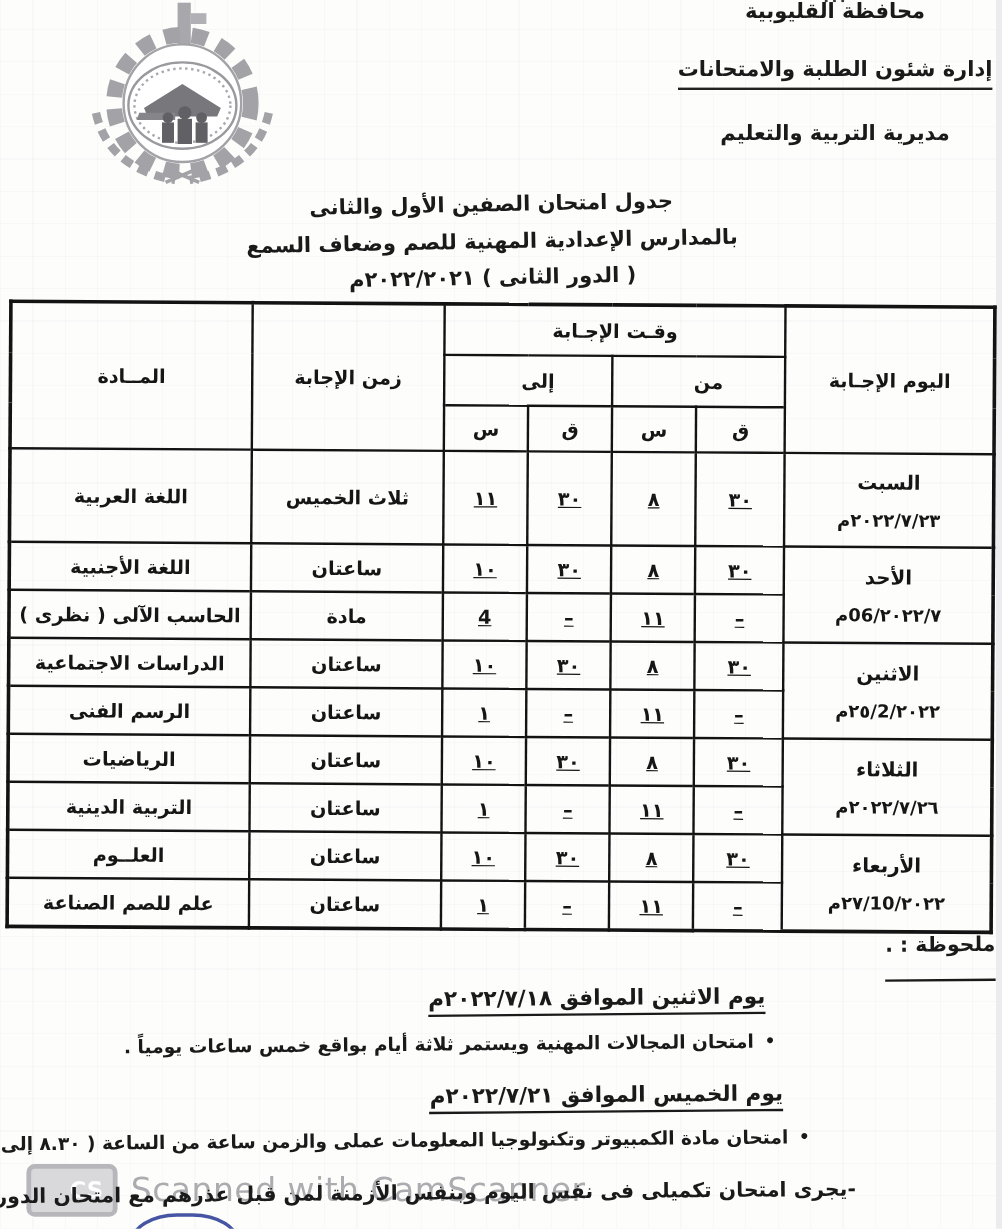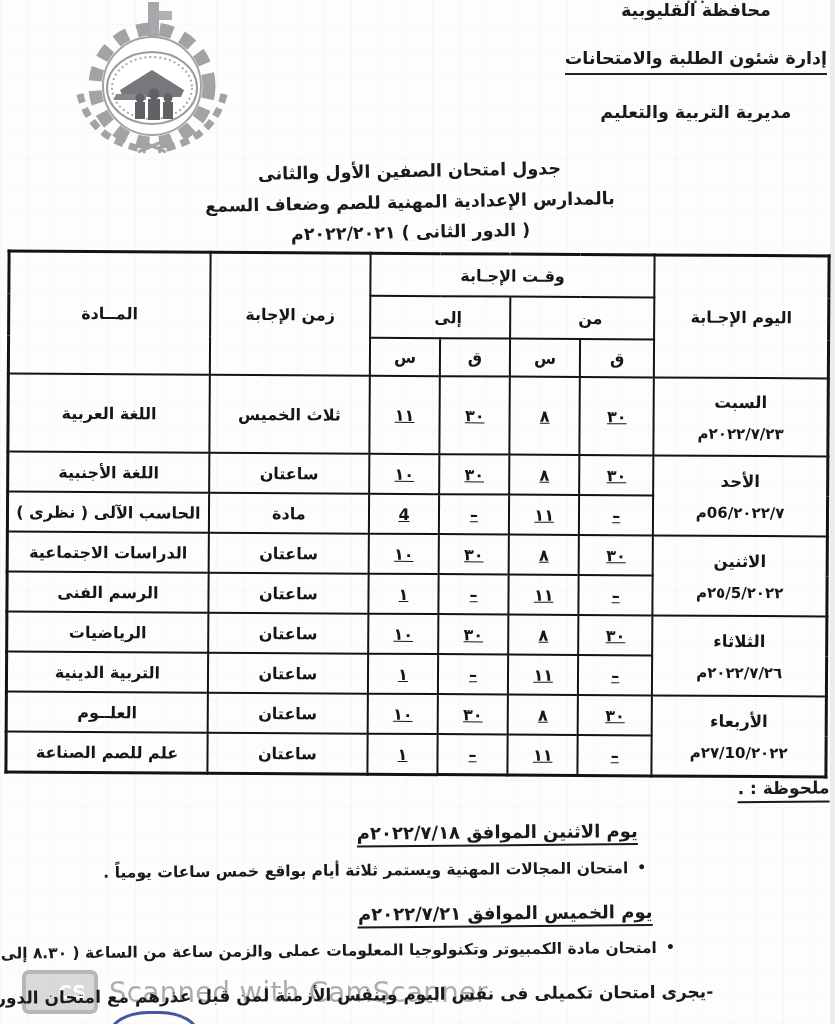--- a/index.html
+++ b/index.html
@@ -51,21 +51,21 @@
   tr.single td{height:76px;}
   tr.sub td{height:38px;}
   .day-cell .day-name{font-size:16.5px;line-height:1.1;padding-top:2px;}
   .day-cell .day-date{font-size:15px;line-height:1.1;padding-top:14px;}
   td.day-cell{vertical-align:middle;}
 
   
   .notes{position:absolute;inset:0;z-index:2;direction:rtl;transform:rotate(-0.5deg);}
   .note-label{
     position:absolute;right:8px;top:781px;font-size:17px;font-weight:800;
-    border-bottom:2.6px solid #1a1a1a;padding-bottom:3px;white-space:nowrap;
+    border-bottom:2.6px solid #1a1a1a;padding-bottom:18px;white-space:nowrap;
   }
   .note-heading{
     position:absolute;font-size:18px;font-weight:800;white-space:nowrap;
     border-bottom:2.6px solid #1a1a1a;padding-bottom:2px;
   }
   .h-monday{right:200px;top:822px;}
   .h-thursday{right:186px;top:903px;}
   .note-item{position:absolute;font-size:15.5px;font-weight:bold;white-space:nowrap;}
   .i-monday{right:192px;top:861px;}
   .i-thursday{right:164px;top:941px;}
@@ -191,21 +191,21 @@
     <td class="num">١١</td>
     <td class="num">–</td>
     <td class="num">4</td>
     <td>مادة</td>
     <td>الحاسب الآلى ( نظرى )</td>
   </tr>
 
   <tr class="sub">
     <td class="day-cell" rowspan="2">
       <div class="day-name">الاثنين</div>
-      <div class="day-date">٢٠٢٢/5/٢٥م</div>
+      <div class="day-date">٢٠٢٢/2/٢٥م</div>
     </td>
     <td class="num">٣٠</td>
     <td class="num">٨</td>
     <td class="num">٣٠</td>
     <td class="num">١٠</td>
     <td>ساعتان</td>
     <td>الدراسات الاجتماعية</td>
   </tr>
   <tr class="sub">
     <td class="num">–</td>

